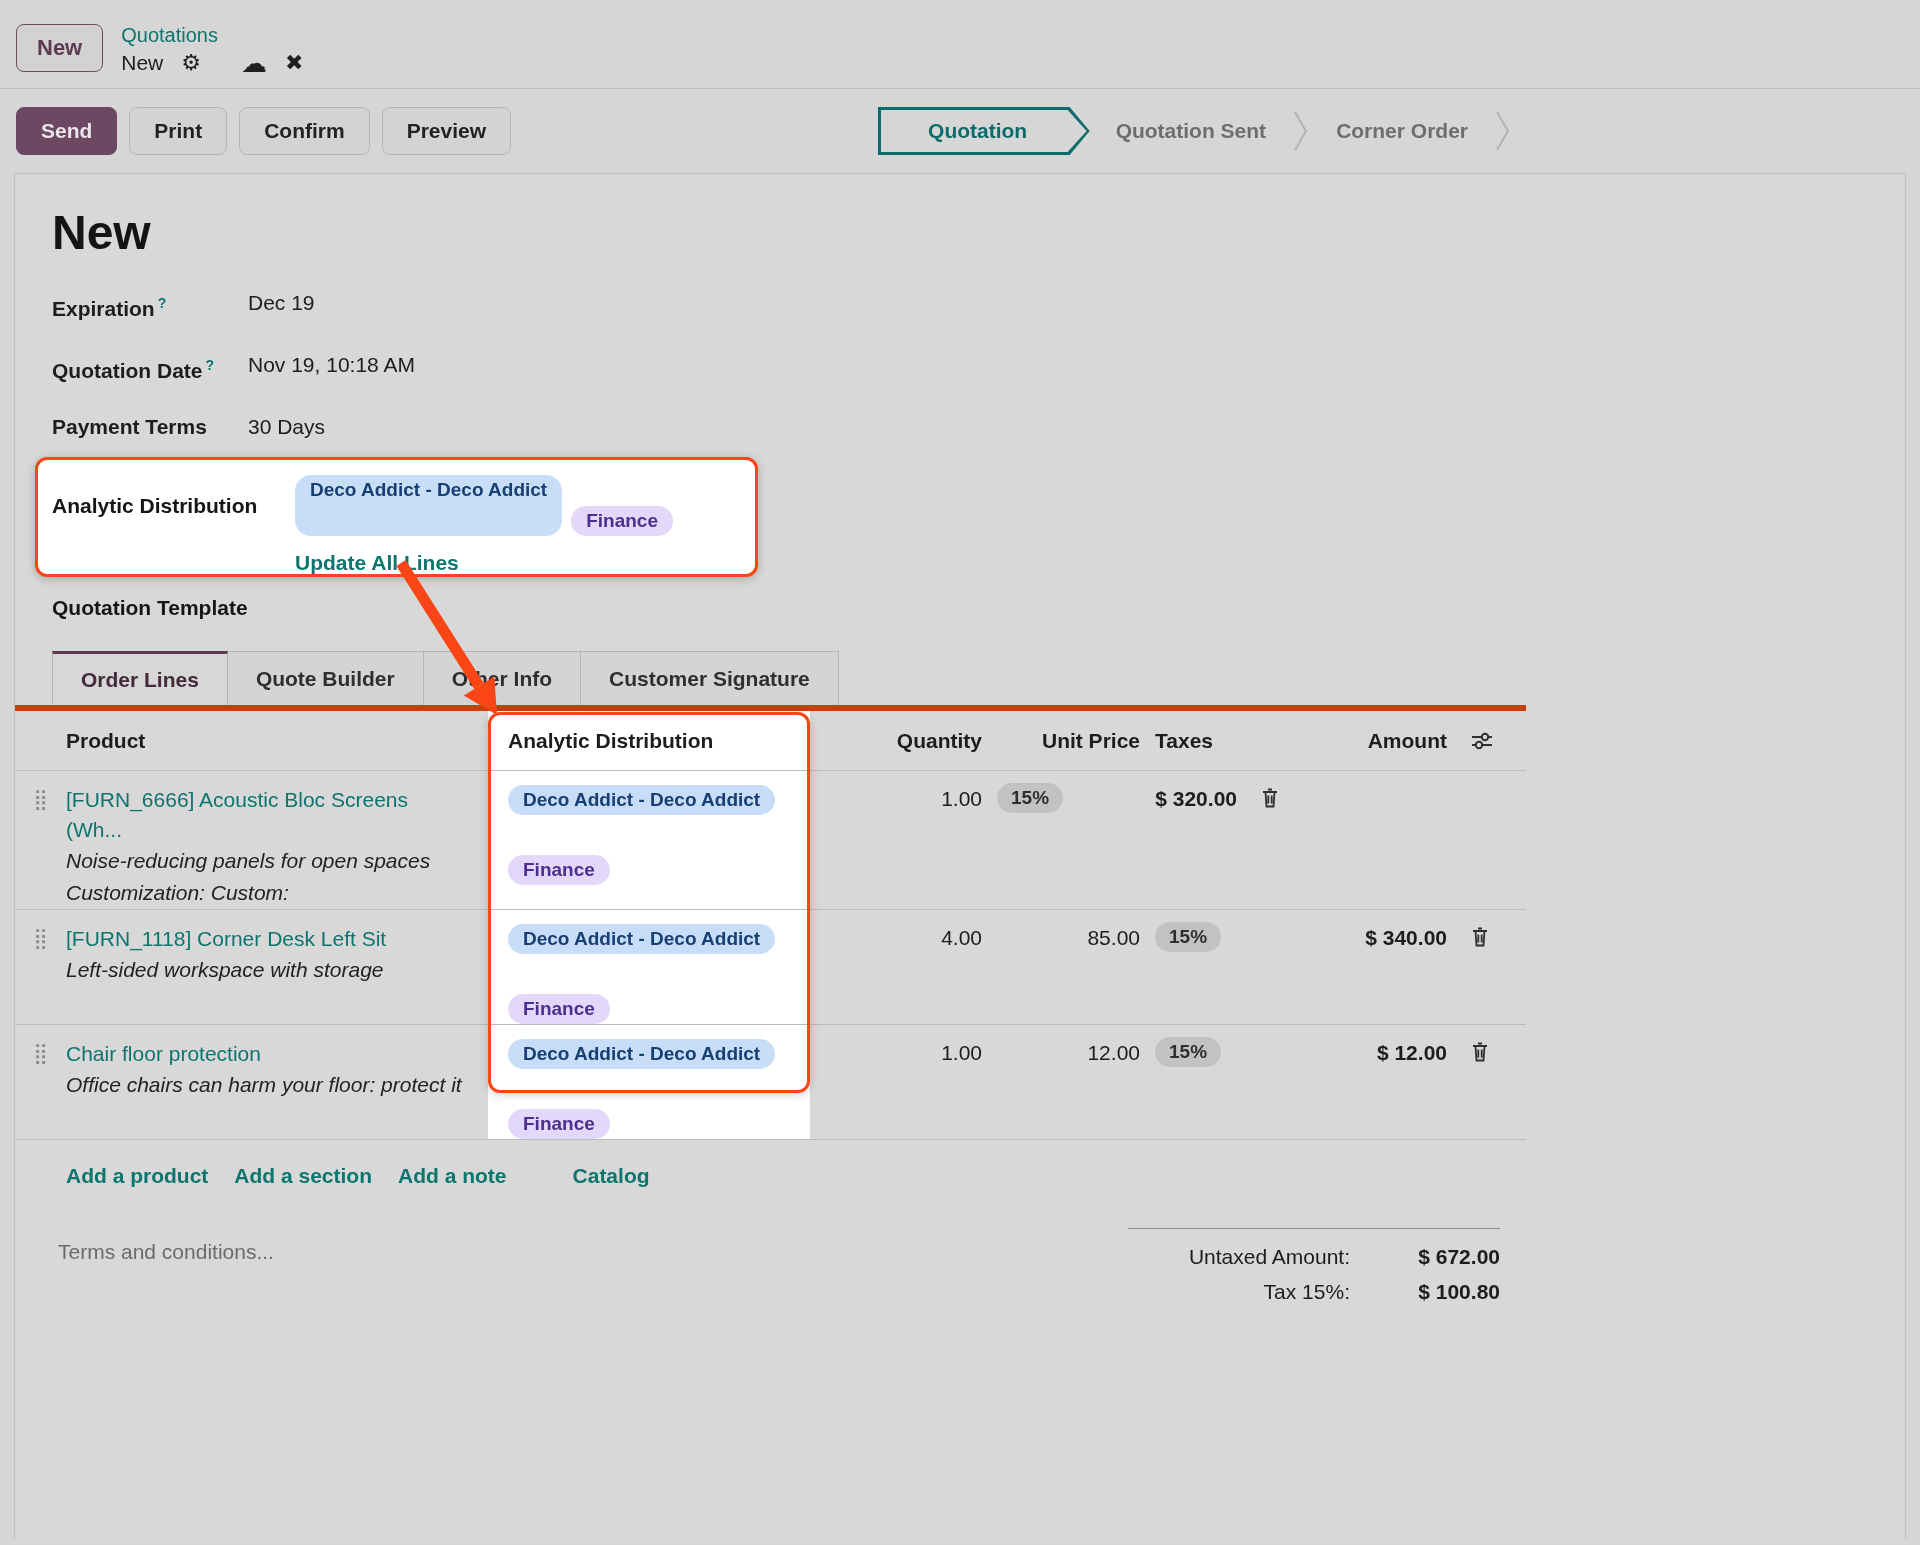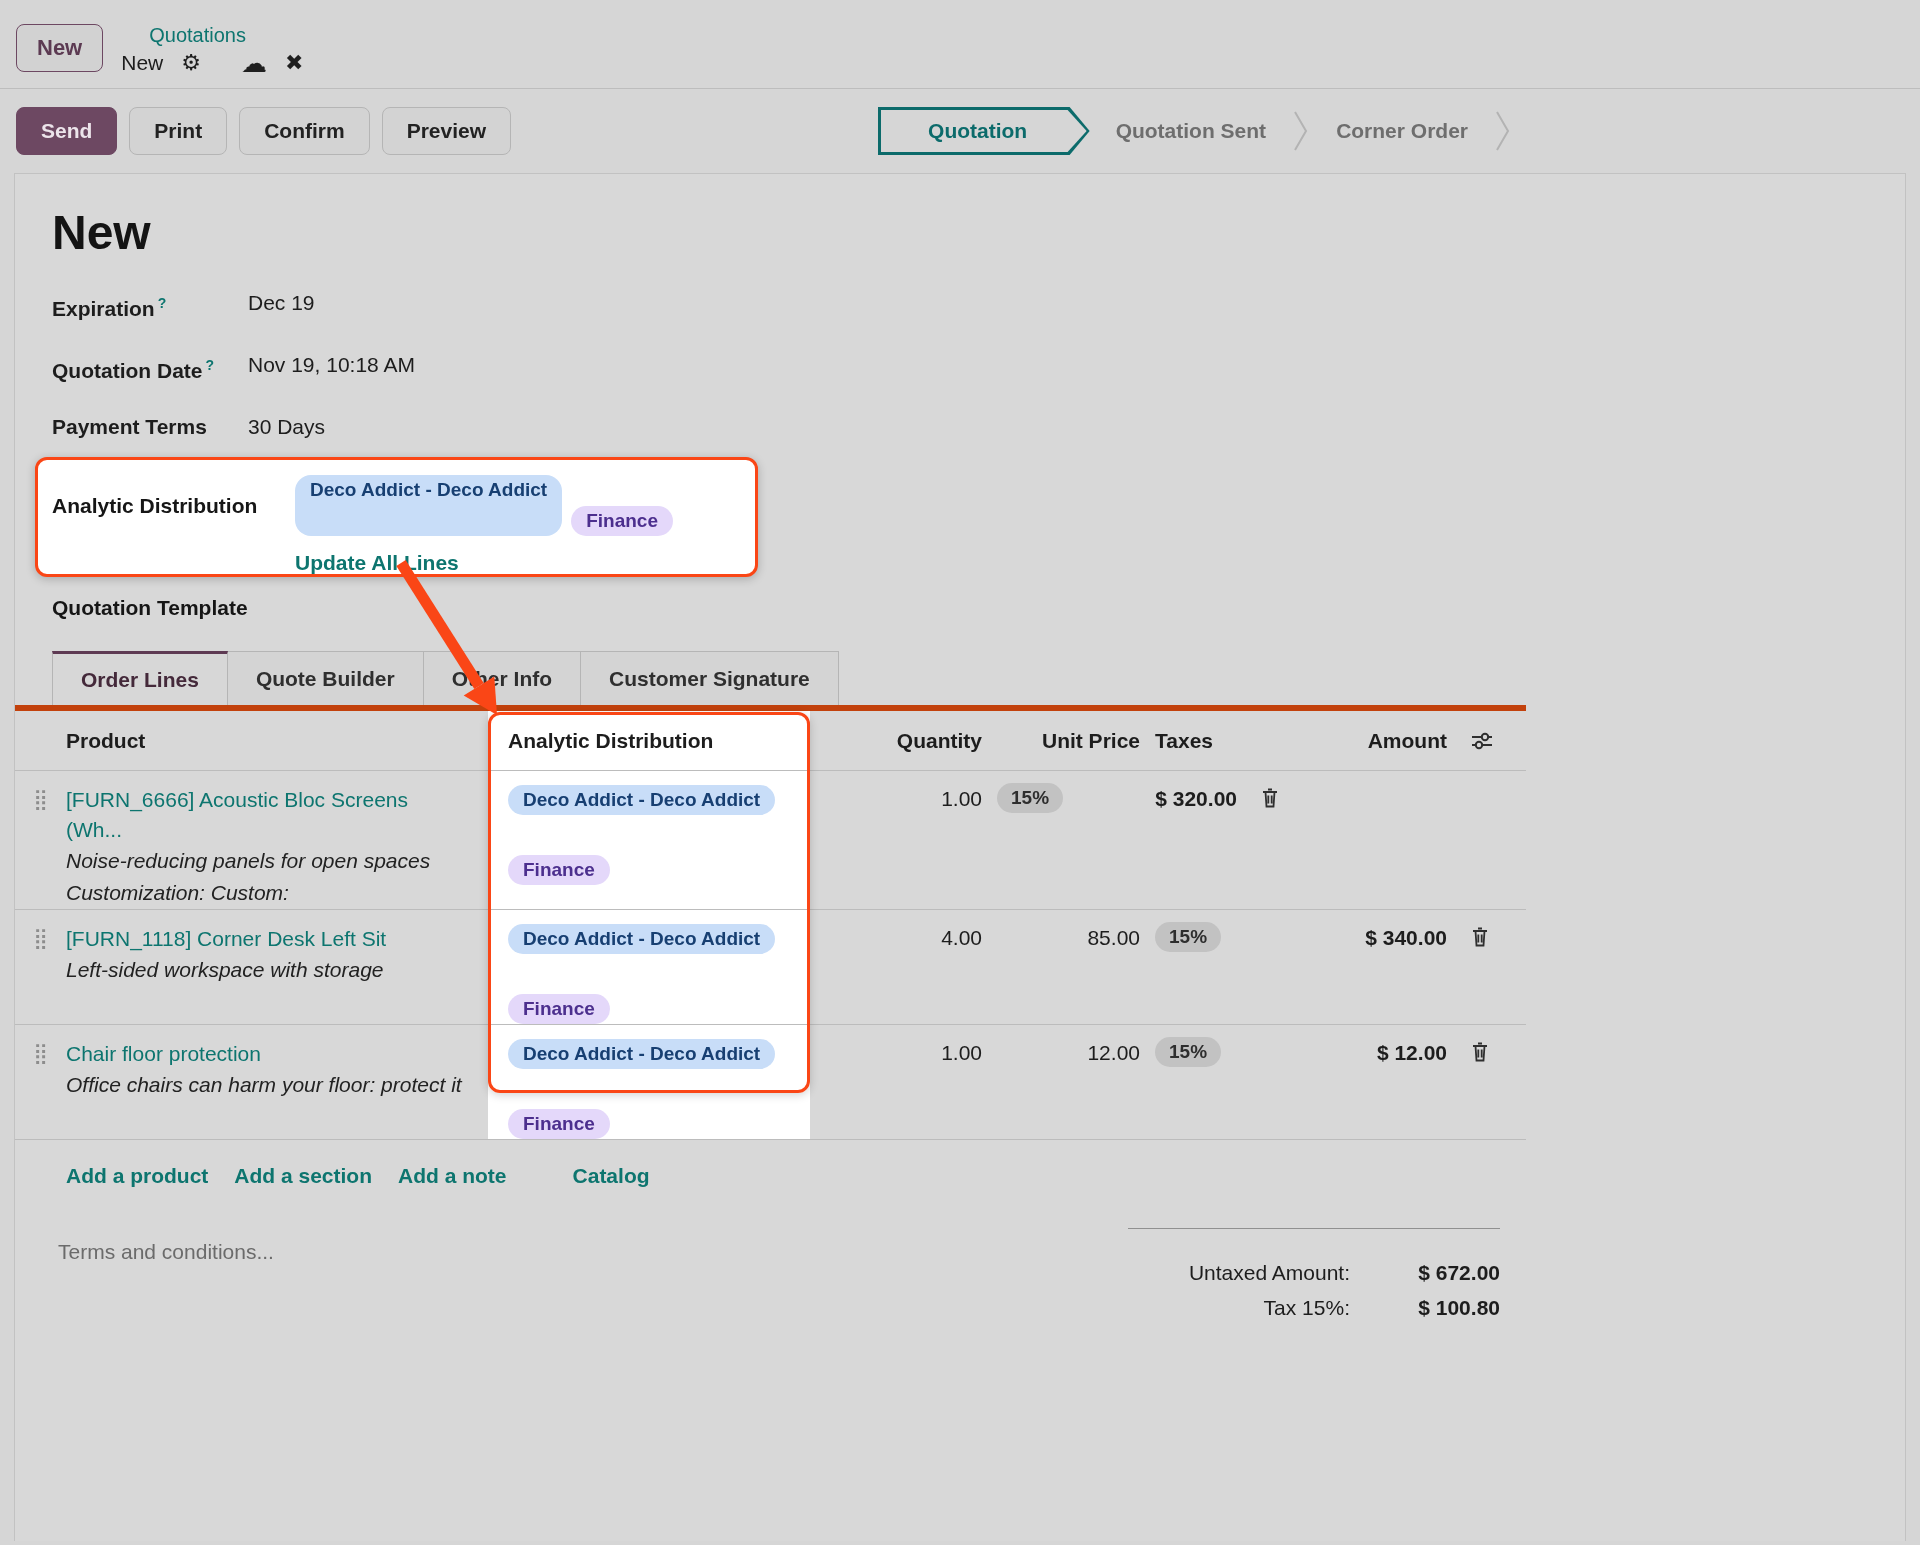--- a/index.html
+++ b/index.html
@@ -4,21 +4,21 @@
 <style>
   html,body{margin:0;padding:0;background:#c9c9c9;}
   .screen{position:relative;width:1920px;height:1545px;background:#d6d6d6;overflow:hidden;
           font-family:"Liberation Sans","DejaVu Sans",sans-serif;color:#1d1d1d;font-size:21px;}
 
   
   .topbar{display:flex;align-items:flex-start;gap:18px;padding:24px 16px 12px;}
   .chip{height:48px;padding:0 20px;border:1px solid #6d4862;border-radius:8px;background:#d2d2d2;
         color:#5c3a52;font-weight:700;font-size:22px;cursor:pointer;font-family:inherit;}
   .bc-col{display:flex;flex-direction:column;gap:3px;}
-  .bc-app{color:#0d756f;font-size:20px;font-weight:500;text-decoration:none;cursor:pointer;margin-left:28px;}
+  .bc-app{color:#0d756f;font-size:20px;font-weight:500;text-decoration:none;cursor:pointer;}
   .bc-row{display:flex;align-items:center;gap:18px;font-size:21px;}
   .bc-record{font-weight:500;}
   .ticon{font-size:22px;color:#1f1f1f;cursor:pointer;line-height:1;}
   .ticon.cloud{margin-left:22px;font-size:26px;}
   .divider{height:1px;background:#bdbdbd;}
 
   
   .actionbar{display:flex;justify-content:space-between;align-items:center;padding:18px 16px;}
   .btns{display:flex;gap:12px;}
   .btn{height:48px;padding:0 24px;border-radius:8px;border:1px solid #b5b5b5;background:#d3d3d3;
@@ -104,21 +104,21 @@
                  box-shadow:0 2px 10px rgba(0,0,0,.18);pointer-events:none;z-index:25;}
 
   
   .olinks{display:flex;gap:26px;padding:24px 0 26px 51px;font-weight:600;color:#0d756f;}
   .olink{cursor:pointer;}
   .olink.catalog{margin-left:40px;}
 
   
   .bottom{display:flex;justify-content:space-between;margin-top:14px;}
   .terms{margin-left:43px;color:#6b6b6b;padding-top:12px;cursor:text;}
-  .totals{margin-right:405px;border-top:1px solid #909090;padding-top:26px;min-width:372px;}
+  .totals{margin-right:405px;border-top:1px solid #909090;padding-top:10px;min-width:372px;}
   .totrow{display:flex;justify-content:flex-end;line-height:35px;}
   .totlabel{text-align:right;font-weight:500;}
   .totvalue{width:150px;text-align:right;font-weight:700;}
 
   
   .big-arrow{position:absolute;left:0;top:0;pointer-events:none;z-index:30;}
 </style>
 </head>
 <body>
 

